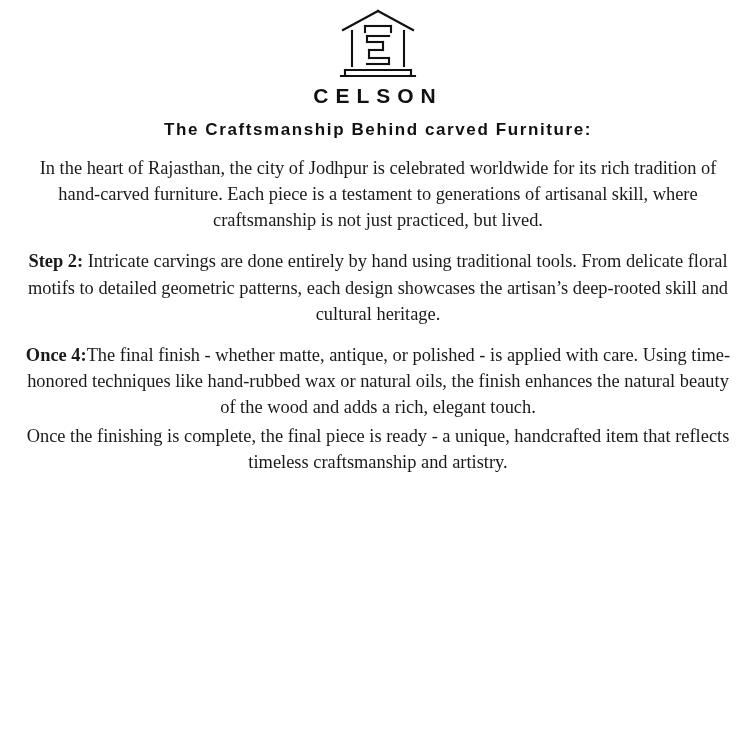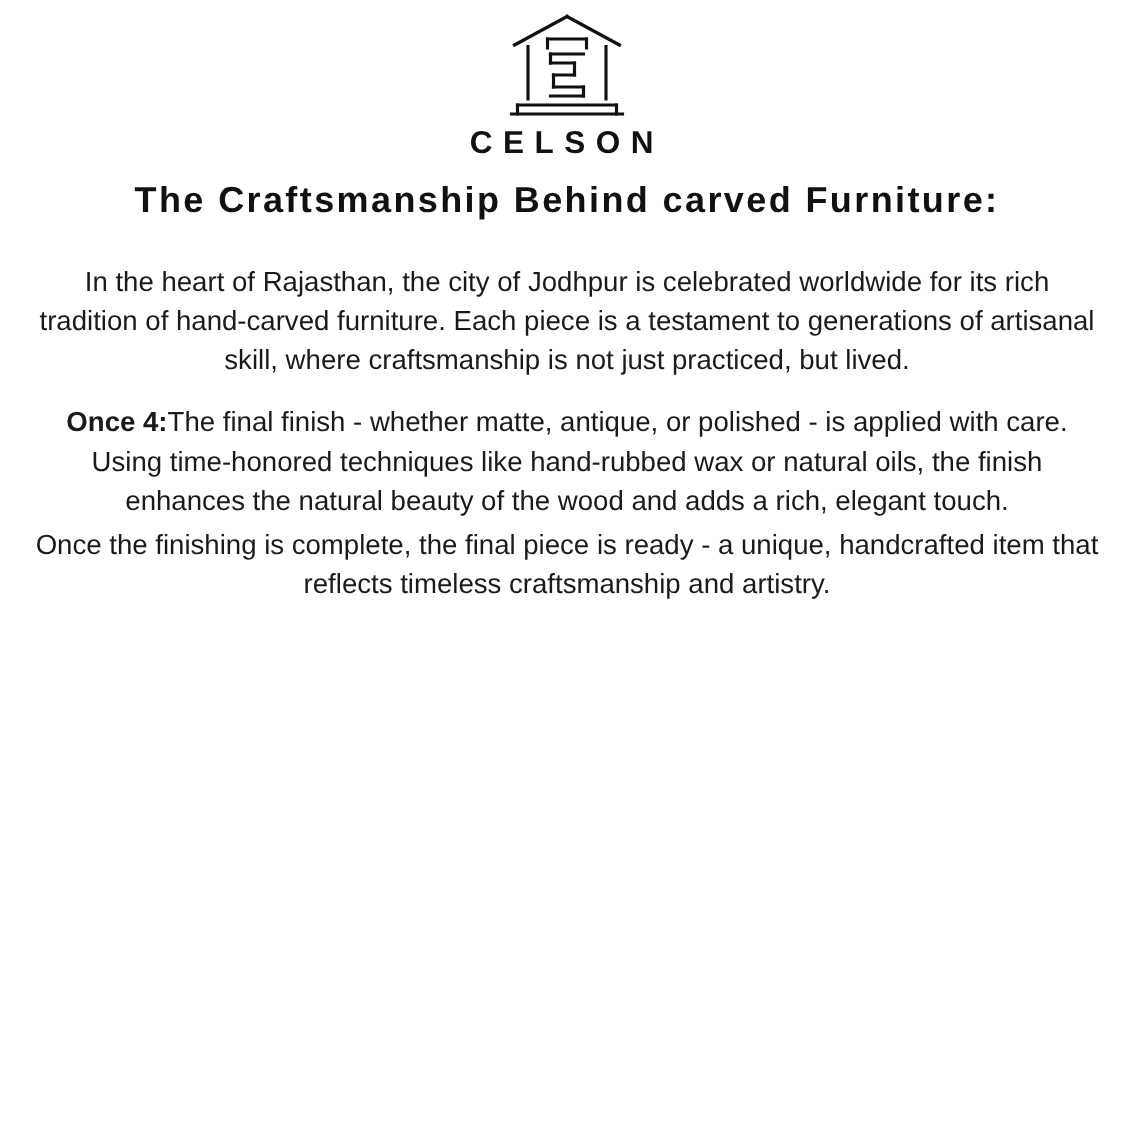--- a/index.html
+++ b/index.html
@@ -32,31 +32,32 @@
   .brand {
     font-size: 21px;
     font-weight: bold;
     letter-spacing: 7px;
     text-align: center;
     margin-top: 4px;
     margin-bottom: 0;
     color: #111;
   }
   .headline {
-    font-size: 24px;
+    font-size: 17px;
     font-weight: bold;
     letter-spacing: 1.6px;
     text-align: center;
     margin-top: 12px;
     margin-bottom: 0;
     color: #111;
   }
   .body-block {
     width: 712px;
-    margin: 12px auto;
+    margin: 0 auto;
+    font-family: Liberation Serif, serif;
   }
   p.para {
     font-size: 18.4px;
     line-height: 1.42;
     text-align: center;
     margin: 15px 0 0 0;
     color: #1a1a1a;
   }
   p.para.tight {
     margin-top: 3px;
@@ -101,20 +102,23 @@
 
   <h1 class="headline">The Craftsmanship Behind carved Furniture:</h1>
 
   <div class="body-block">
 
     <p class="para">
       <span>In the heart of Rajasthan, the city of Jodhpur is celebrated worldwide for its rich tradition of hand-carved furniture. Each piece is a testament to generations of artisanal skill, where craftsmanship is not just practiced, but lived.</span>
     </p>
 
 
+    <p class="para">
+      <span class="step">Step 2:</span><span> Intricate carvings are done entirely by hand using traditional tools. From delicate floral motifs to detailed geometric patterns, each design showcases the artisan’s deep-rooted skill and cultural heritage.</span>
+    </p>
 
 
     <p class="para">
       <span class="step">Once 4:</span><span>The final finish - whether matte, antique, or polished - is applied with care. Using time-honored techniques like hand-rubbed wax or natural oils, the finish enhances the natural beauty of the wood and adds a rich, elegant touch.</span>
     </p>
 
     <p class="para tight">
       <span>Once the finishing is complete, the final piece is ready - a unique, handcrafted item that reflects timeless craftsmanship and artistry.</span>
     </p>
 

